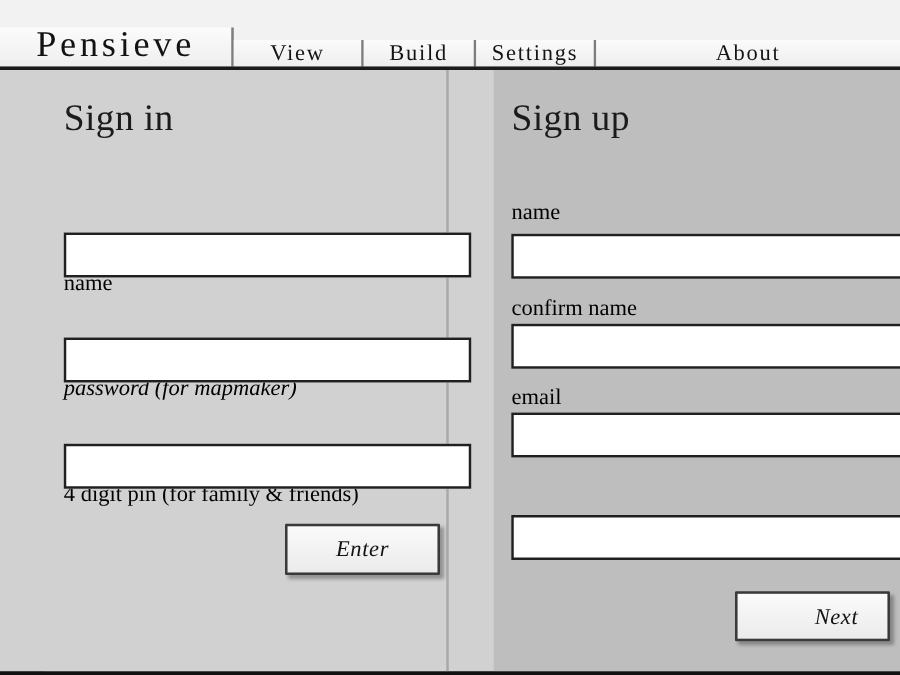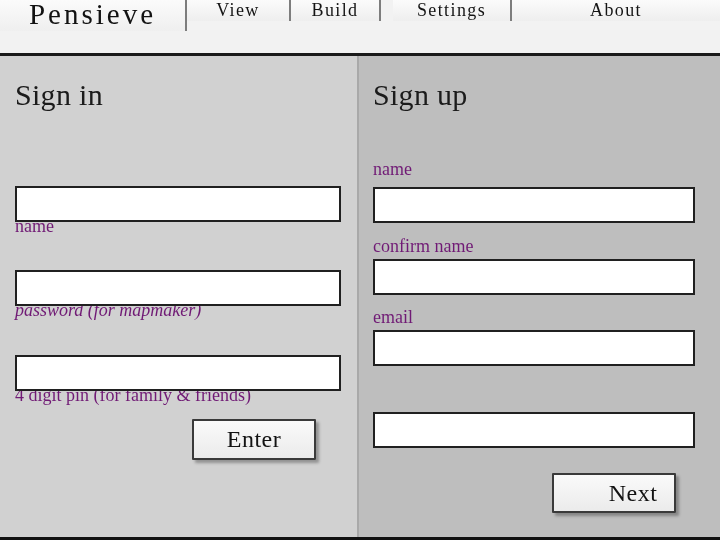--- a/index.html
+++ b/index.html
@@ -29,21 +29,21 @@
   .navbar {
     position: absolute;
     top: 0;
     left: 0;
     width: 720px;
     height: 56px;
     box-sizing: border-box;
     border-bottom: 3px solid #1a1a1a;
     background: #f2f2f2;
     display: flex;
-    align-items: flex-start;
+    align-items: flex-end;
   }
 
   .brand {
     flex: 0 0 auto;
     width: 187px;
     box-sizing: border-box;
     border-right: 2px solid #7d7d7d;
     background: linear-gradient(#fbfbfb, #efefef);
     display: flex;
     align-items: center;
@@ -74,37 +74,38 @@
     color: #141414;
     cursor: pointer;
     padding: 0 14px;
   }
   .nav-tab:last-child {
     border-right: none;
     flex: 1 1 auto;
   }
   .nav-tab.t-view  { width: 104px; }
   .nav-tab.t-build { width: 90px; }
-  .nav-tab.t-settings { width: 119px; margin-left: 12px; }
+  .nav-tab.t-settings { width: 96px; }
   .nav-tab.t-about { width: 104px; }
 
   
   .content {
     position: absolute;
     top: 56px;
     left: 0;
     width: 720px;
     height: 481px;
     display: flex;
   }
 
   .panel {
     position: relative;
     box-sizing: border-box;
     height: 100%;
+    margin-left: 36px;
   }
   .panel-left {
     width: 359px;
     background: #d1d1d1;
     border-right: 2px solid #a9a9a9;
   }
   .panel-right {
     width: 361px;
     background: #bebebe;
   }
@@ -116,21 +117,21 @@
     font-size: 30px;
     color: #1b1b1b;
     line-height: 1;
     letter-spacing: 0.3px;
   }
   .panel-right .panel-title { left: 373px; }
 
   .field-label {
     position: absolute;
     font-size: 18px;
-    color: #701a75;
+    color: #000000;
     line-height: 1;
     white-space: nowrap;
   }
 
   .text-input {
     position: absolute;
     box-sizing: border-box;
     height: 36px;
     background: #ffffff;
     border: 2px solid #202020;
@@ -142,25 +143,26 @@
     outline: none;
   }
 
   .btn {
     position: absolute;
     box-sizing: border-box;
     background: linear-gradient(#fafafa, #ebebeb);
     border: 2px solid #3a3a3a;
     border-radius: 1px;
     font-family: "Liberation Serif", "DejaVu Serif", serif;
-    font-size: 24px;
+    font-size: 18px;
     color: #131313;
     cursor: pointer;
     box-shadow: 3px 3px 3px rgba(0,0,0,0.30);
     letter-spacing: 0.5px;
+    font-style: italic;
   }
 
   
   .lbl-name      { left: 15px; top: 161px; }
   .in-name       { left: 15px; top: 130px; width: 326px; }
   .lbl-password  { left: 15px; top: 245px; font-style: italic; }
   .in-password   { left: 15px; top: 214px; width: 326px; }
   .lbl-pin       { left: 15px; top: 330px; }
   .in-pin        { left: 15px; top: 299px; width: 326px; }
   .btn-enter     { left: 192px; top: 363px; width: 124px; height: 41px; }

